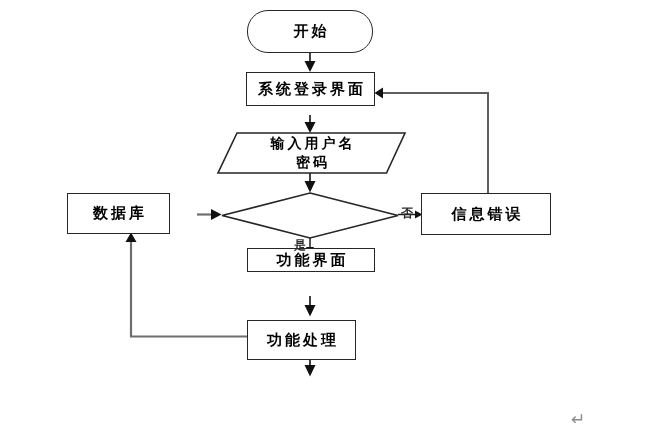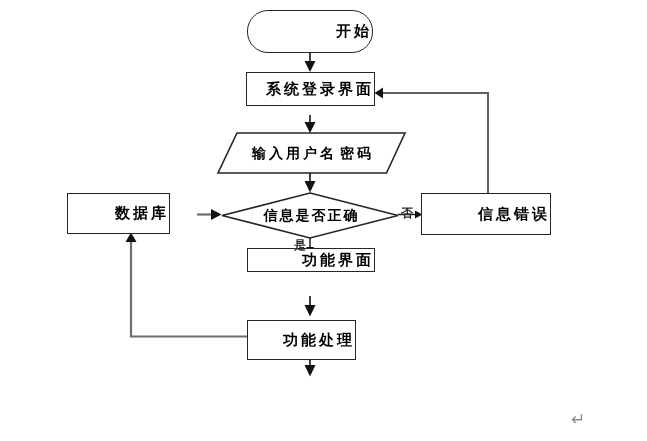--- a/index.html
+++ b/index.html
@@ -15,33 +15,33 @@
     position: absolute;
     left: 0; top: 0;
   }
   .node {
     position: absolute;
     box-sizing: border-box;
     background: #ffffff;
     border: 1.6px solid #262626;
     display: flex;
     align-items: center;
-    justify-content: flex-end;
+    justify-content: center;
     font-size: 15px;
     font-weight: bold;
     color: #000000;
     letter-spacing: 3px;
     text-indent: 3px;
     white-space: nowrap;
   }
   .stadium { border-radius: 21px; }
   .overlay-label {
     position: absolute;
     display: flex;
-    flex-direction: row;
+    flex-direction: column;
     align-items: center;
     justify-content: center;
     font-size: 14px;
     font-weight: bold;
     color: #000000;
     letter-spacing: 3px;
     text-indent: 3px;
     line-height: 19px;
     pointer-events: none;
     white-space: nowrap;
@@ -115,23 +115,20 @@
 
   <div class="node" style="left:246px; top:72px; width:129px; height:34px;">
     <span>系统登录界面</span>
   </div>
 
   <div class="overlay-label" style="left:218px; top:133px; width:187px; height:40px;">
     <span>输入用户名</span>
     <span>密码</span>
   </div>
 
-  <div class="overlay-label" style="left:222px; top:194px; width:176px; height:43px; letter-spacing:2px;">
-    <span>信息是否正确</span>
-  </div>
 
   <div class="node" style="left:67px; top:193px; width:103px; height:41px;">
     <span>数据库</span>
   </div>
 
   <div class="node" style="left:421px; top:193px; width:130px; height:42px;">
     <span>信息错误</span>
   </div>
 
   <div class="node" style="left:247px; top:248px; width:128px; height:24px;">

